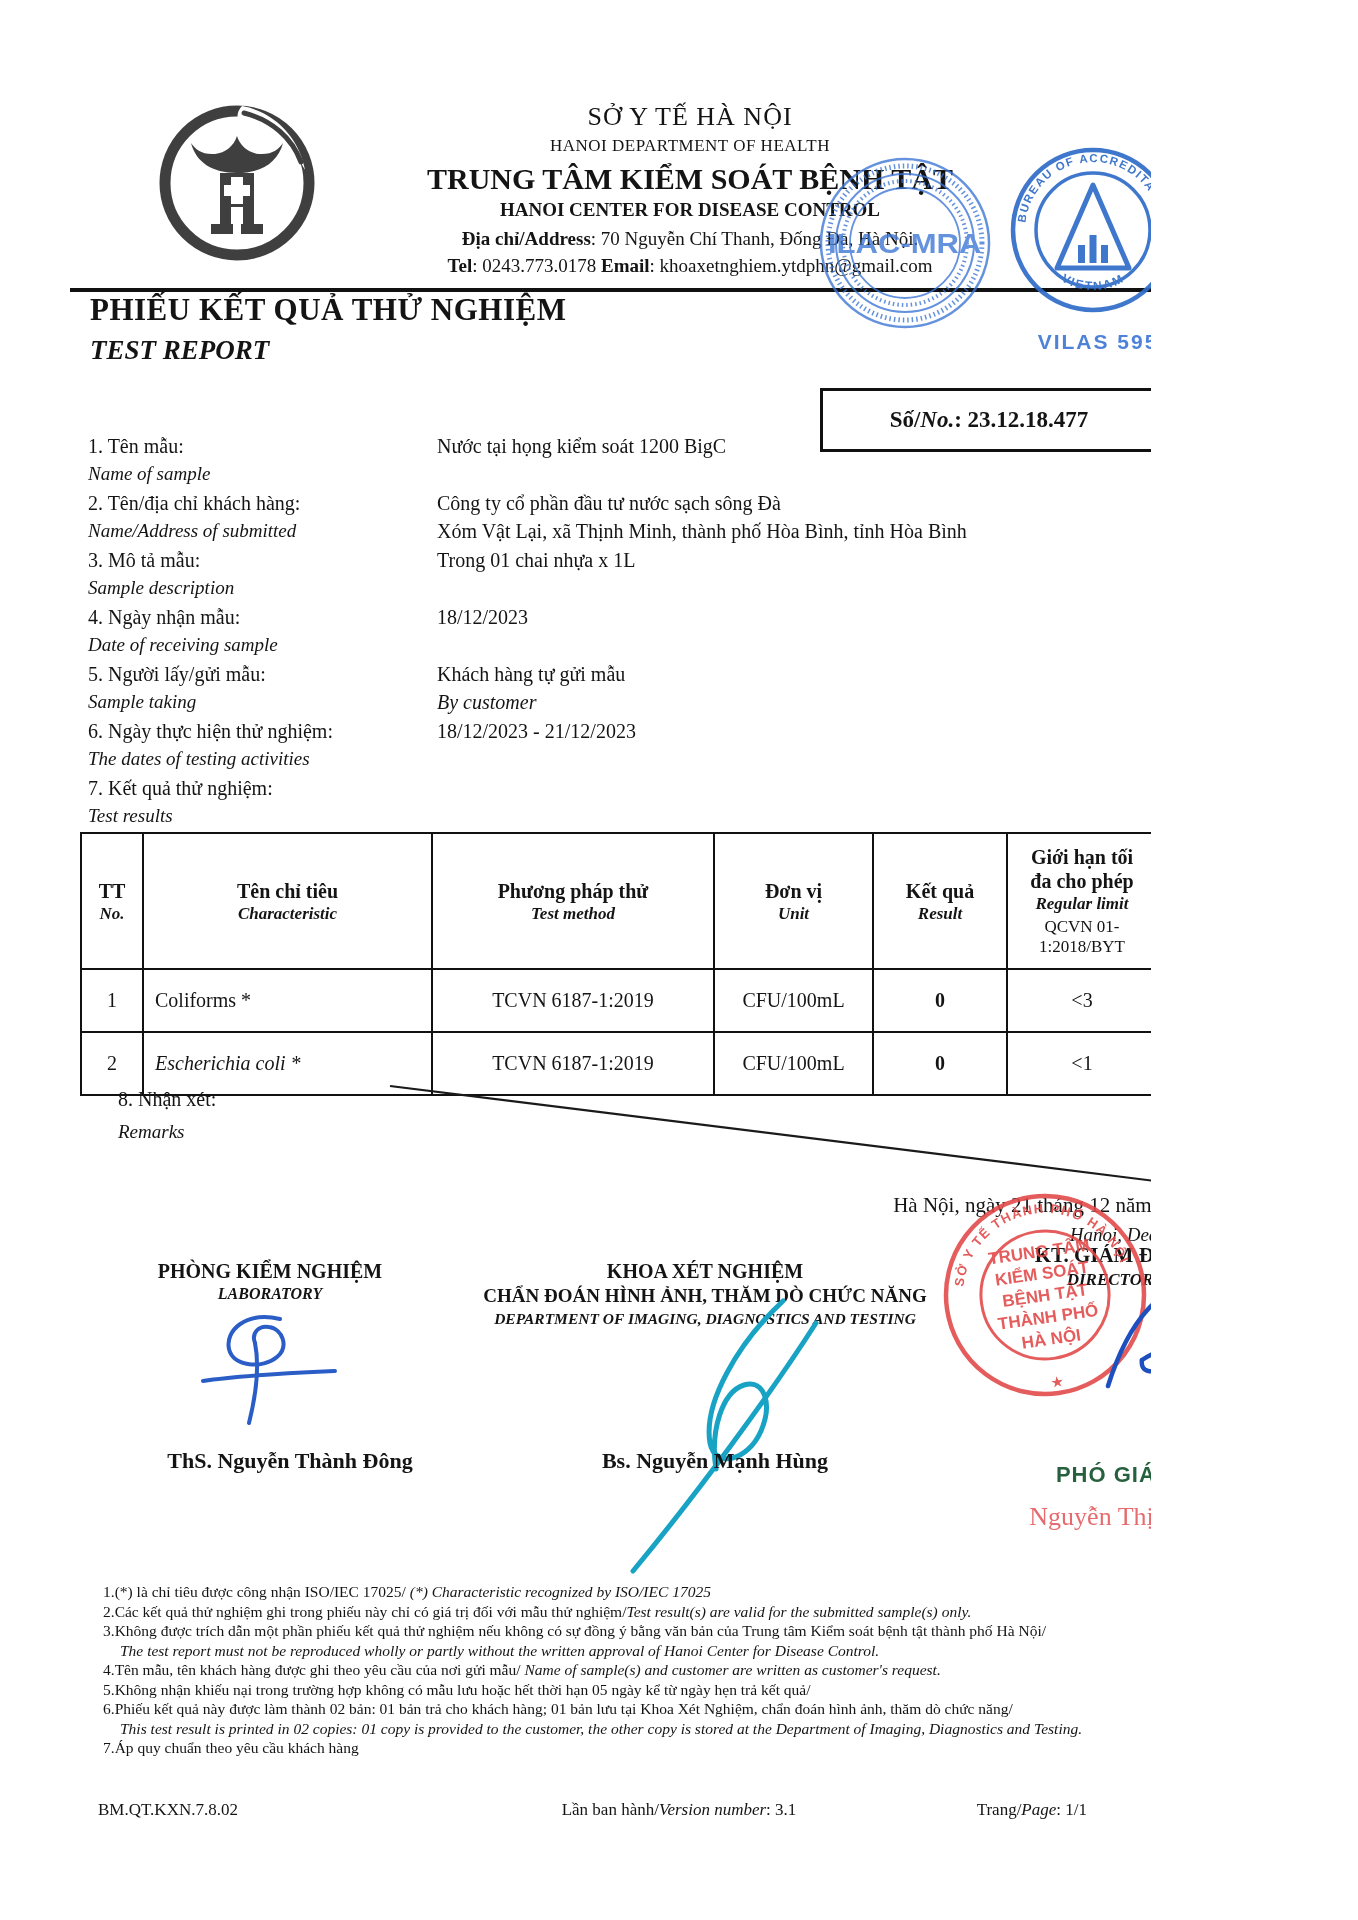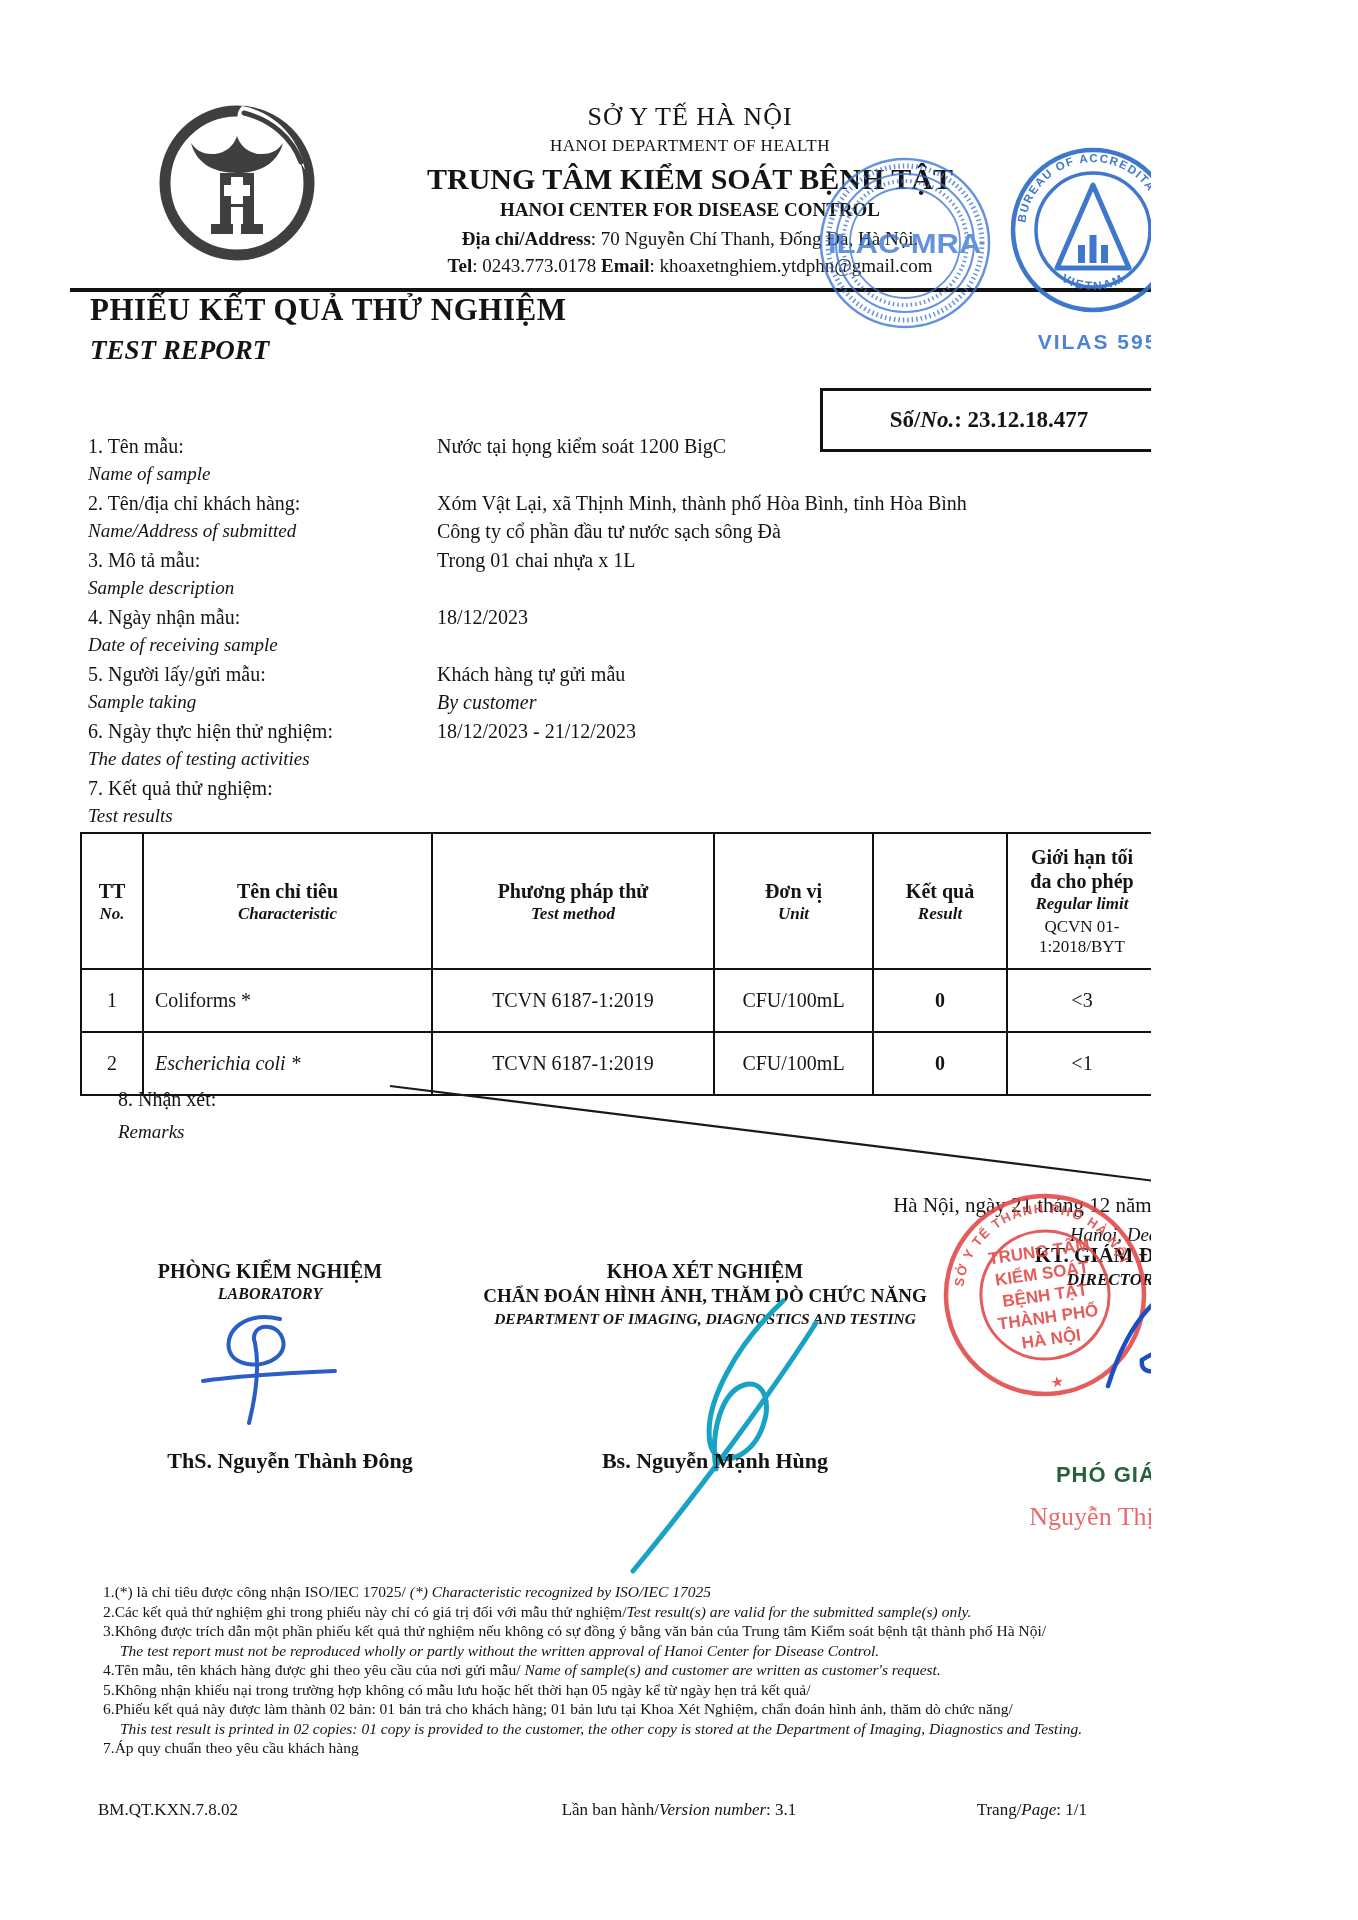--- a/index.html
+++ b/index.html
@@ -143,22 +143,22 @@
         <div class="f-en">Name of sample</div>
       </div>
     <div class="f-value">Nước tại họng kiểm soát 1200 BigC</div>
   </div>
   <div class="abs field" style="top:489px">
     <div class="f-label">
         <div class="f-vi">2. Tên/địa chỉ khách hàng:</div>
         <div class="f-en">Name/Address of submitted</div>
       </div>
     <div class="f-value">
+        <div>Công ty cổ phần đầu tư nước sạch sông Đà</div>
         <div>Xóm Vật Lại, xã Thịnh Minh, thành phố Hòa Bình, tỉnh Hòa Bình</div>
-        <div>Công ty cổ phần đầu tư nước sạch sông Đà</div>
       </div>
   </div>
   <div class="abs field" style="top:546px">
     <div class="f-label">
         <div class="f-vi">3. Mô tả mẫu:</div>
         <div class="f-en">Sample description</div>
       </div>
     <div class="f-value">Trong 01 chai nhựa x 1L</div>
   </div>
   <div class="abs field" style="top:603px">

